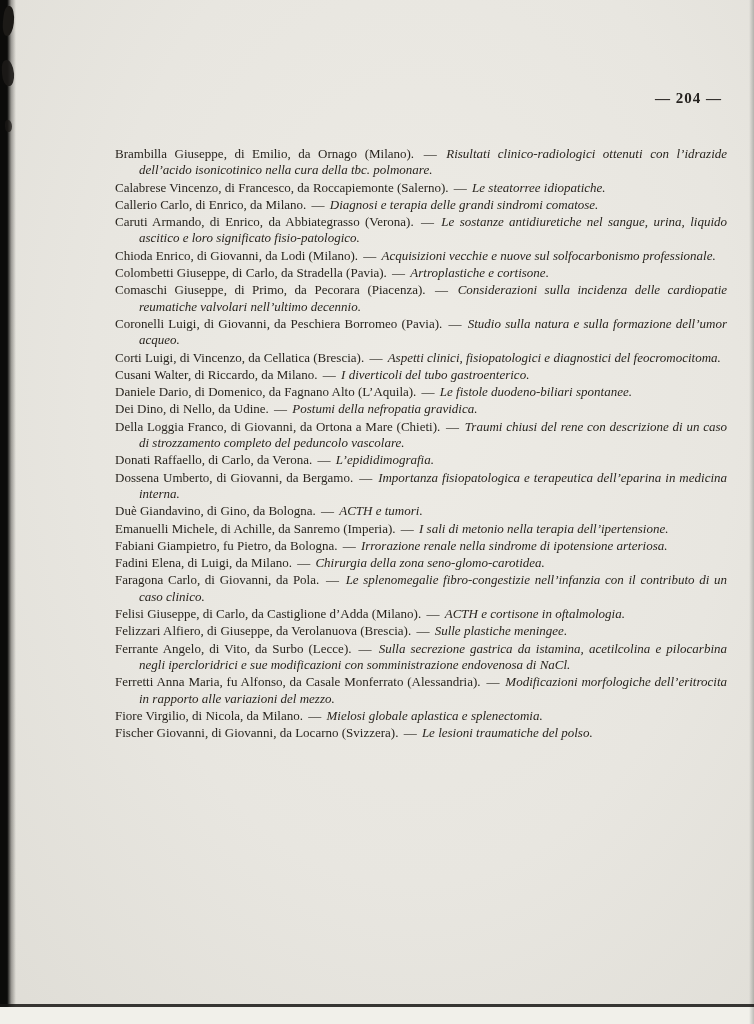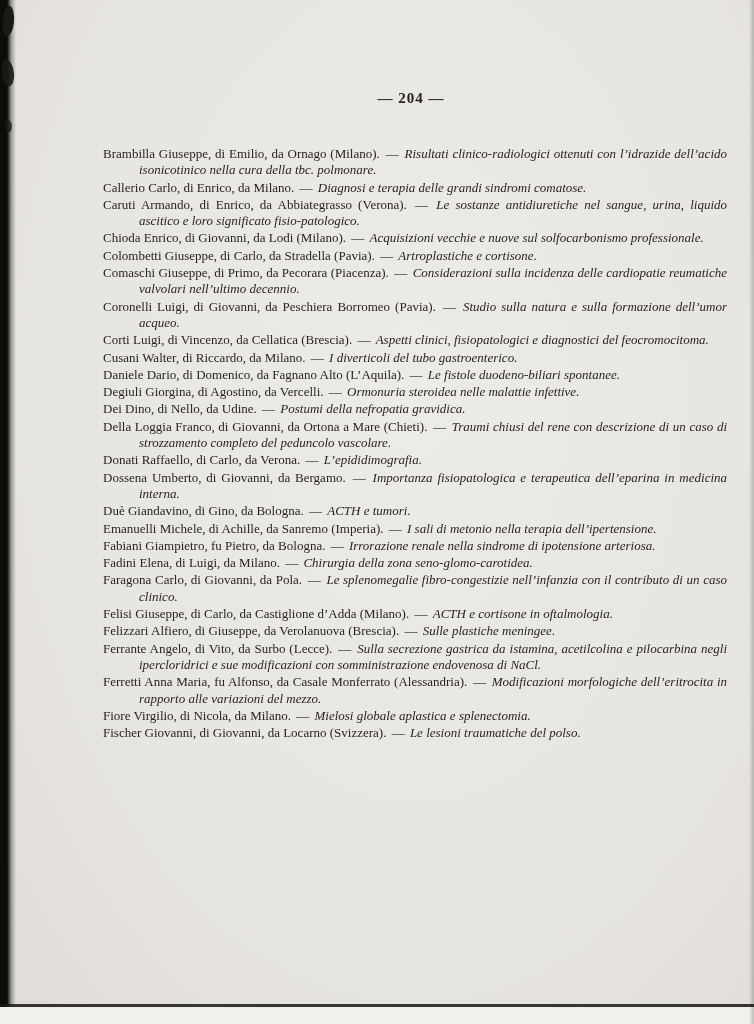--- a/index.html
+++ b/index.html
@@ -51,21 +51,21 @@
     position: absolute;
     right: 0; top: 0;
     width: 5px; height: 1024px;
     background: linear-gradient(to left, rgba(0,0,0,0.22), rgba(0,0,0,0));
   }
   
   .page-number {
     position: absolute;
     left: 100px; top: 90px;
     width: 622px;
-    text-align: center;
+    text-align: right;
     font-size: 15px;
     font-weight: bold;
     letter-spacing: 1px;
     color: #262320;
   }
   .entries {
     position: absolute;
     left: 103px; top: 146px;
     width: 624px;
     color: #29251f;
@@ -73,20 +73,21 @@
     line-height: 16.3px;
   }
   .entry {
     margin: 0 0 1px 0;
     padding-left: 36px;
     text-indent: -36px;
     text-align: justify;
   }
   .entry .name {
     font-style: normal;
+    margin-left: 12px;
   }
   .entry .dash {
     margin: 0 2px;
   }
   .entry .title {
     font-style: italic;
   }
 </style>
 </head>
 <body>
@@ -96,20 +97,25 @@
   <div class="page-number">— 204 —</div>
 
   <div class="entries">
   <p class="entry">
     <span class="name">Brambilla Giuseppe, di Emilio, da Ornago (Milano).</span>
     <span class="dash">—</span>
     <span class="title">Risultati clinico-radiologici ottenuti con l’idrazide dell’acido isonicotinico nella cura della tbc. polmonare.</span>
   </p>
 
 
+  <p class="entry">
+    <span class="name">Calabrese Vincenzo, di Francesco, da Roccapiemonte (Salerno).</span>
+    <span class="dash">—</span>
+    <span class="title">Le steatorree idiopatiche.</span>
+  </p>
 
   <p class="entry">
     <span class="name">Callerio Carlo, di Enrico, da Milano.</span>
     <span class="dash">—</span>
     <span class="title">Diagnosi e terapia delle grandi sindromi comatose.</span>
   </p>
 
   <p class="entry">
     <span class="name">Caruti Armando, di Enrico, da Abbiategrasso (Verona).</span>
     <span class="dash">—</span>
@@ -152,25 +158,20 @@
     <span class="dash">—</span>
     <span class="title">I diverticoli del tubo gastroenterico.</span>
   </p>
 
   <p class="entry">
     <span class="name">Daniele Dario, di Domenico, da Fagnano Alto (L’Aquila).</span>
     <span class="dash">—</span>
     <span class="title">Le fistole duodeno-biliari spontanee.</span>
   </p>
 
-  <p class="entry">
-    <span class="name">Degiuli Giorgina, di Agostino, da Vercelli.</span>
-    <span class="dash">—</span>
-    <span class="title">Ormonuria steroidea nelle malattie infettive.</span>
-  </p>
 
   <p class="entry">
     <span class="name">Dei Dino, di Nello, da Udine.</span>
     <span class="dash">—</span>
     <span class="title">Postumi della nefropatia gravidica.</span>
   </p>
 
   <p class="entry">
     <span class="name">Della Loggia Franco, di Giovanni, da Ortona a Mare (Chieti).</span>
     <span class="dash">—</span>

